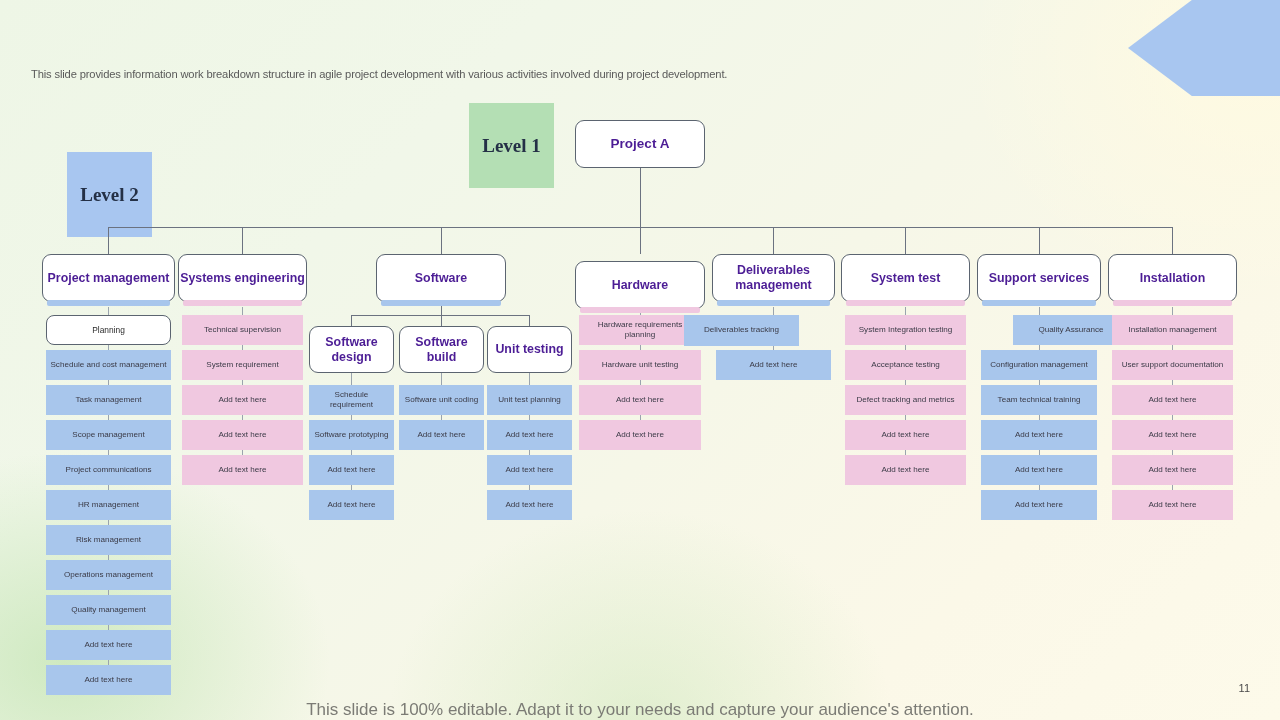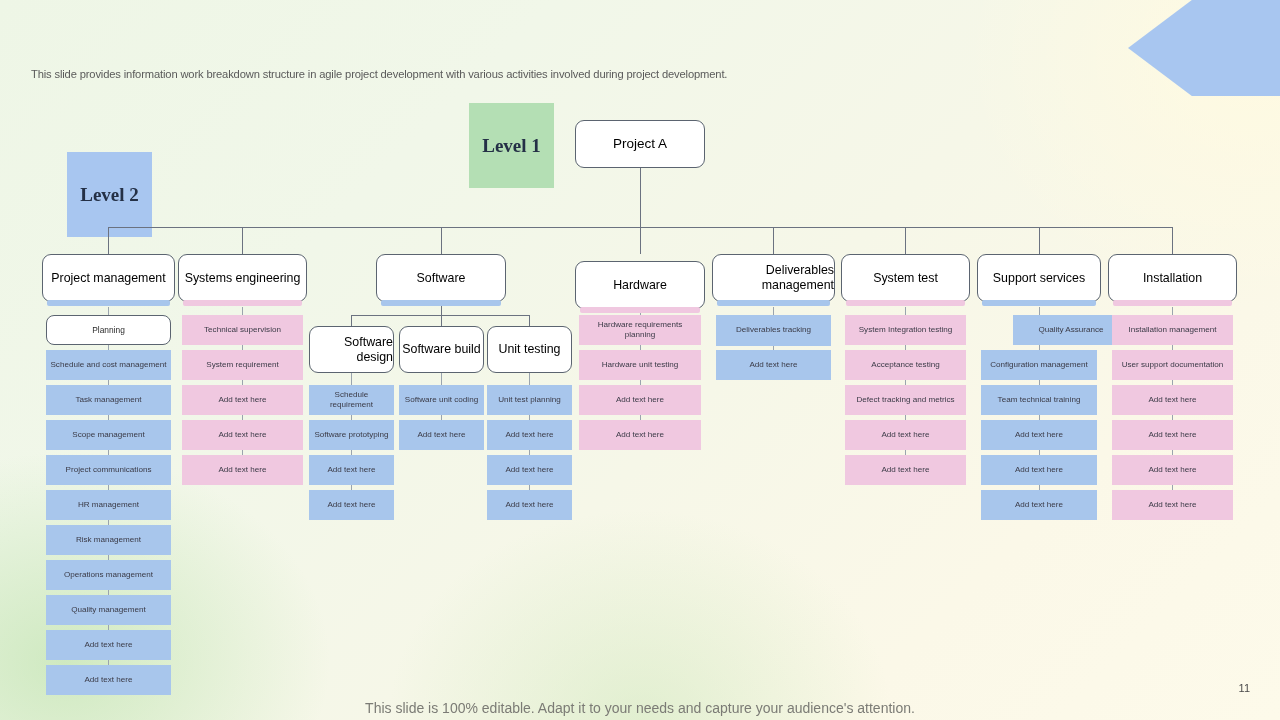--- a/index.html
+++ b/index.html
@@ -34,40 +34,40 @@
   .legend.l2{left:67px;top:152px;width:85px;height:85px;background:#a8c6f0;font-size:19px;}
 
   
   .ln{position:absolute;background:#6b7280;}
   .vline{width:1px;}
   .hline{height:1px;}
   .ln.soft{background:#9aa4ae;}
 
   
   .node{position:absolute;background:#ffffff;border:1px solid #5b6470;border-radius:9px;
-    display:flex;align-items:center;justify-content:center;text-align:right;
-    font-weight:normal;color:#000000;box-sizing:border-box;line-height:1.2;z-index:3;}
+    display:flex;align-items:center;justify-content:center;text-align:center;
+    font-weight:bold;color:#4c1d95;box-sizing:border-box;line-height:1.2;z-index:3;}
   .node.root{font-size:13.5px;}
   .node.l2{font-size:12.4px;}
   .node.l3{font-size:12.4px;}
   .underbar{position:absolute;left:4px;right:4px;bottom:-5px;height:6px;border-radius:2px;z-index:2;}
   .ub-blue{background:#a8c6ec;}
   .ub-pink{background:#f0c8e0;}
 
   
   .chip{position:absolute;box-sizing:border-box;display:flex;align-items:center;
     justify-content:center;text-align:center;font-size:8.1px;color:#3a3a46;
     line-height:1.25;padding:2px 4px;z-index:3;}
   .chip.blue{background:#a8c6ec;}
   .chip.pink{background:#f0c8e0;}
   .chip.white{background:#ffffff;border:1px solid #5b6470;border-radius:8px;font-size:8.4px;color:#2b2b2b;}
 
   
   .footer{position:absolute;left:0;right:0;top:700px;text-align:center;
-    font-size:14px;color:#7b7b75;}
+    font-size:17px;color:#7b7b75;}
   .pagenum{position:absolute;right:30px;top:682px;font-size:11px;color:#4a4a4a;}
 </style>
 </head>
 <body>
 
 <div class="slide">
 
   <div class="chevron"></div>
 
   <div class="subtitle">This slide provides information work breakdown structure in agile project development with various activities involved during project development.</div>
@@ -151,21 +151,21 @@
       <div class="chip pink" style="left: 579px; top: 315px; width: 122px; height: 30px;">Hardware requirements planning</div>
       <div class="ln vline soft" style="left: 640px; top: 344px; height: 6px;"></div>
       <div class="chip pink" style="left: 579px; top: 350px; width: 122px; height: 30px;">Hardware unit testing</div>
       <div class="ln vline soft" style="left: 640px; top: 379px; height: 6px;"></div>
       <div class="chip pink" style="left: 579px; top: 385px; width: 122px; height: 30px;">Add text here</div>
       <div class="ln vline soft" style="left: 640px; top: 414px; height: 6px;"></div>
       <div class="chip pink" style="left: 579px; top: 420px; width: 122px; height: 30px;">Add text here</div>
       <div class="ln vline" style="left: 773px; top: 227px; height: 27px;"></div>
       <div class="node l2" style="left: 712px; top: 254px; width: 123px; height: 48px;">Deliverables management<div class="underbar ub-blue"></div></div>
       <div class="ln vline soft" style="left: 773px; top: 307px; height: 8px;"></div>
-      <div class="chip blue" style="left: 716px; top: 315px; width: 115px; height: 31px;">Deliverables tracking</div>
+      <div class="chip blue" style="left: 684px; top: 315px; width: 115px; height: 31px;">Deliverables tracking</div>
       <div class="ln vline soft" style="left: 773px; top: 344px; height: 6px;"></div>
       <div class="chip blue" style="left: 716px; top: 350px; width: 115px; height: 30px;">Add text here</div>
       <div class="ln vline" style="left: 905px; top: 227px; height: 27px;"></div>
       <div class="node l2" style="left: 841px; top: 254px; width: 129px; height: 48px;">System test<div class="underbar ub-pink"></div></div>
       <div class="ln vline soft" style="left: 905px; top: 307px; height: 8px;"></div>
       <div class="chip pink" style="left: 845px; top: 315px; width: 121px; height: 30px;">System Integration testing</div>
       <div class="ln vline soft" style="left: 905px; top: 344px; height: 6px;"></div>
       <div class="chip pink" style="left: 845px; top: 350px; width: 121px; height: 30px;">Acceptance testing</div>
       <div class="ln vline soft" style="left: 905px; top: 379px; height: 6px;"></div>
       <div class="chip pink" style="left: 845px; top: 385px; width: 121px; height: 30px;">Defect tracking and metrics</div>

